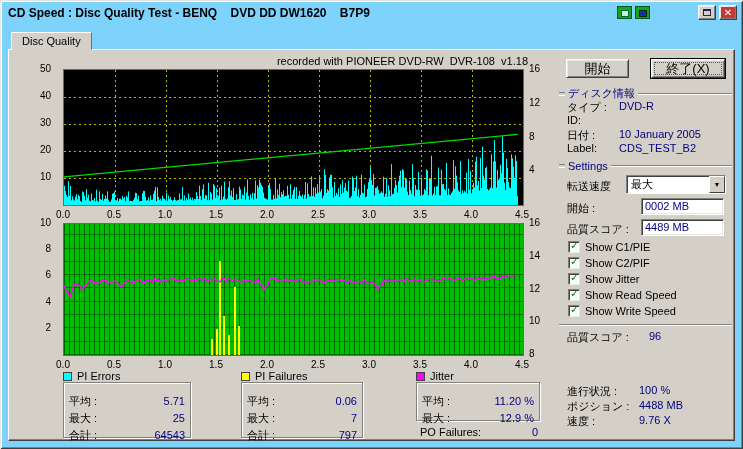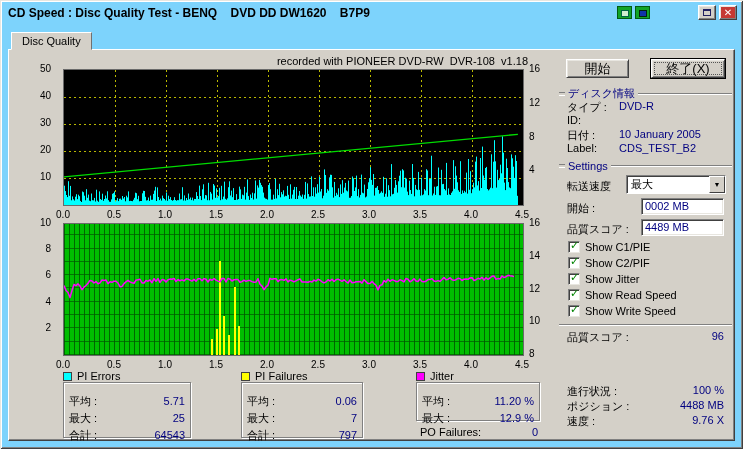--- a/index.html
+++ b/index.html
@@ -41,21 +41,21 @@
 .ax-x span{position:absolute;transform:translateX(-50%)}
 .btn{position:absolute;font-family:inherit;font-size:13px;background:#d4d0c8;cursor:pointer;
  border:1px solid;border-color:#fff #404040 #404040 #fff;box-shadow:inset 1px 1px 0 #e8e6e0,inset -1px -1px 0 #808080}
 .btn.default{outline:1px solid #000}
 .btn.default::before{content:"";position:absolute;inset:2px;border:1px dotted #555}
 .sect{position:absolute;display:flex;align-items:center;gap:3px;color:#000080;font-size:11px}
 .sect::before{content:"";width:6px;height:2px;border-top:1px solid #808080;border-bottom:1px solid #fff}
 .sect-line{flex:1;height:2px;border-top:1px solid #808080;border-bottom:1px solid #fff}
 .plabel{position:absolute;color:#000;white-space:pre}
 .pval{position:absolute;color:#000080;white-space:pre}
-.pval.r{text-align:right}
+.pval.r{text-align:left}
 .field{position:absolute;background:#fff;color:#000080;padding:1px 3px;
  border:1px solid;border-color:#808080 #fff #fff #808080;box-shadow:inset 1px 1px 0 #404040,inset -1px -1px 0 #e8e6e0}
 .combo{position:absolute;background:#fff;display:flex;align-items:center;
  border:1px solid;border-color:#808080 #fff #fff #808080;box-shadow:inset 1px 1px 0 #404040}
 .combo-text{flex:1;padding-left:4px;color:#000}
 .combo-btn{width:16px;align-self:stretch;background:#d4d0c8;display:flex;align-items:center;justify-content:center;
  font-size:7px;border:1px solid;border-color:#fff #404040 #404040 #fff;cursor:pointer}
 .cbrow{position:absolute;display:flex;align-items:center;gap:5px;cursor:pointer}
 .cb{width:12px;height:12px;background:#fff;position:relative;
  border:1px solid;border-color:#808080 #e8e6e0 #e8e6e0 #808080;box-shadow:inset 1px 1px 0 #404040}

